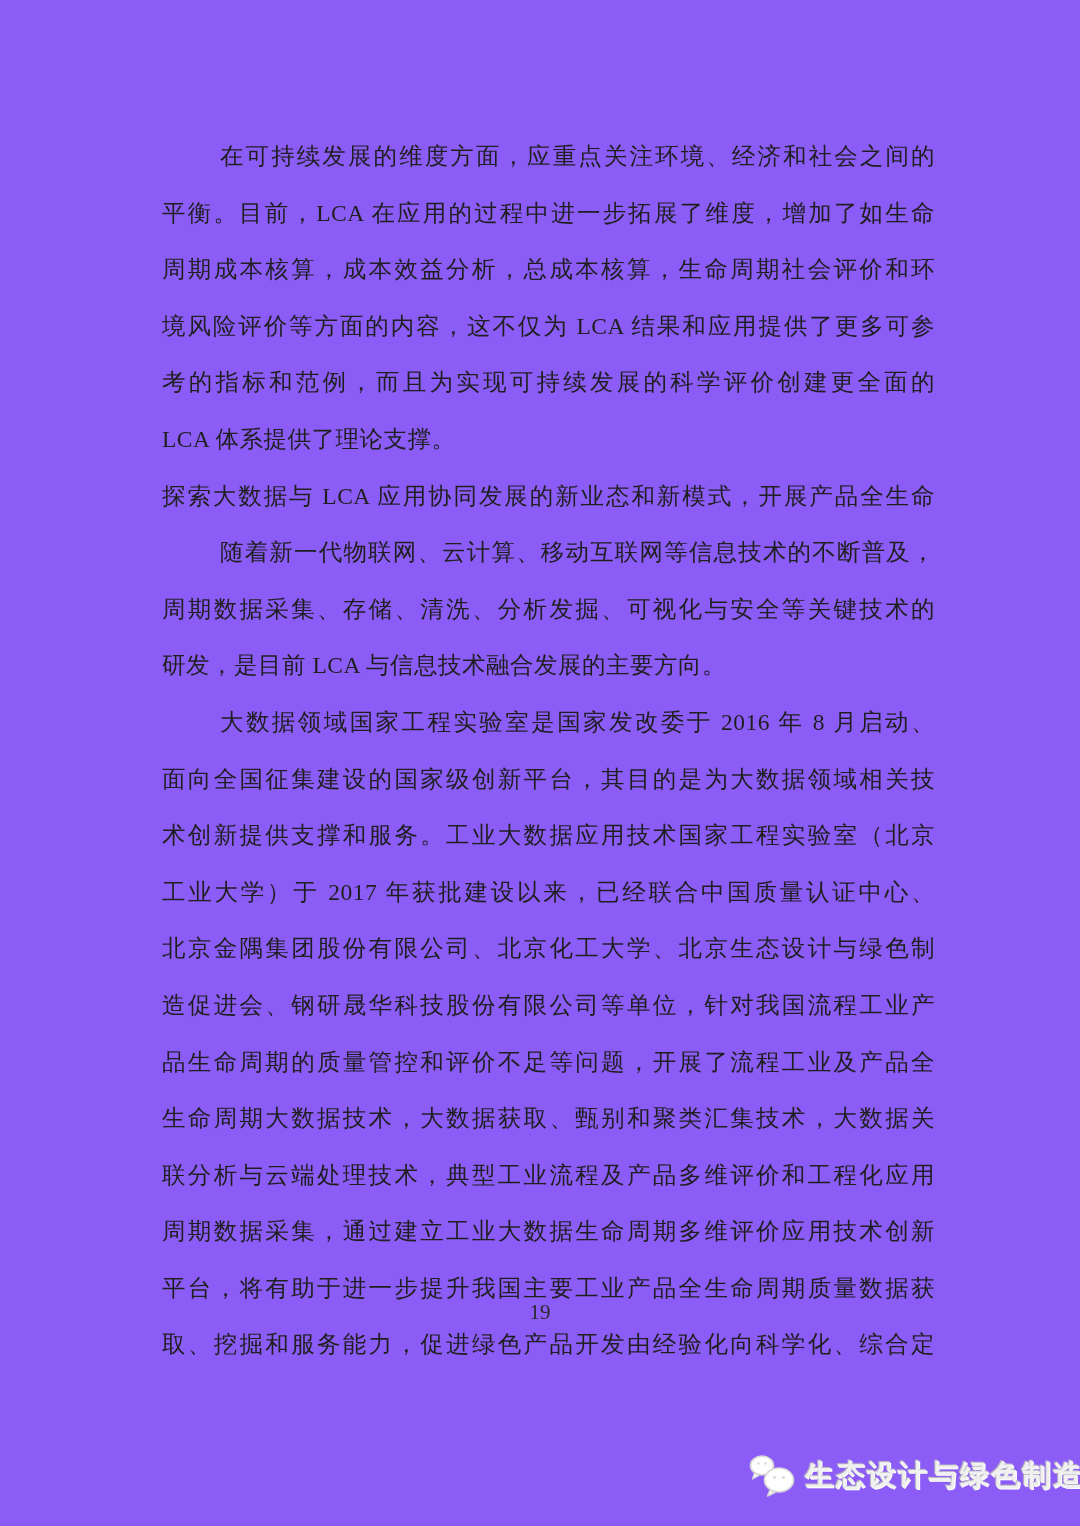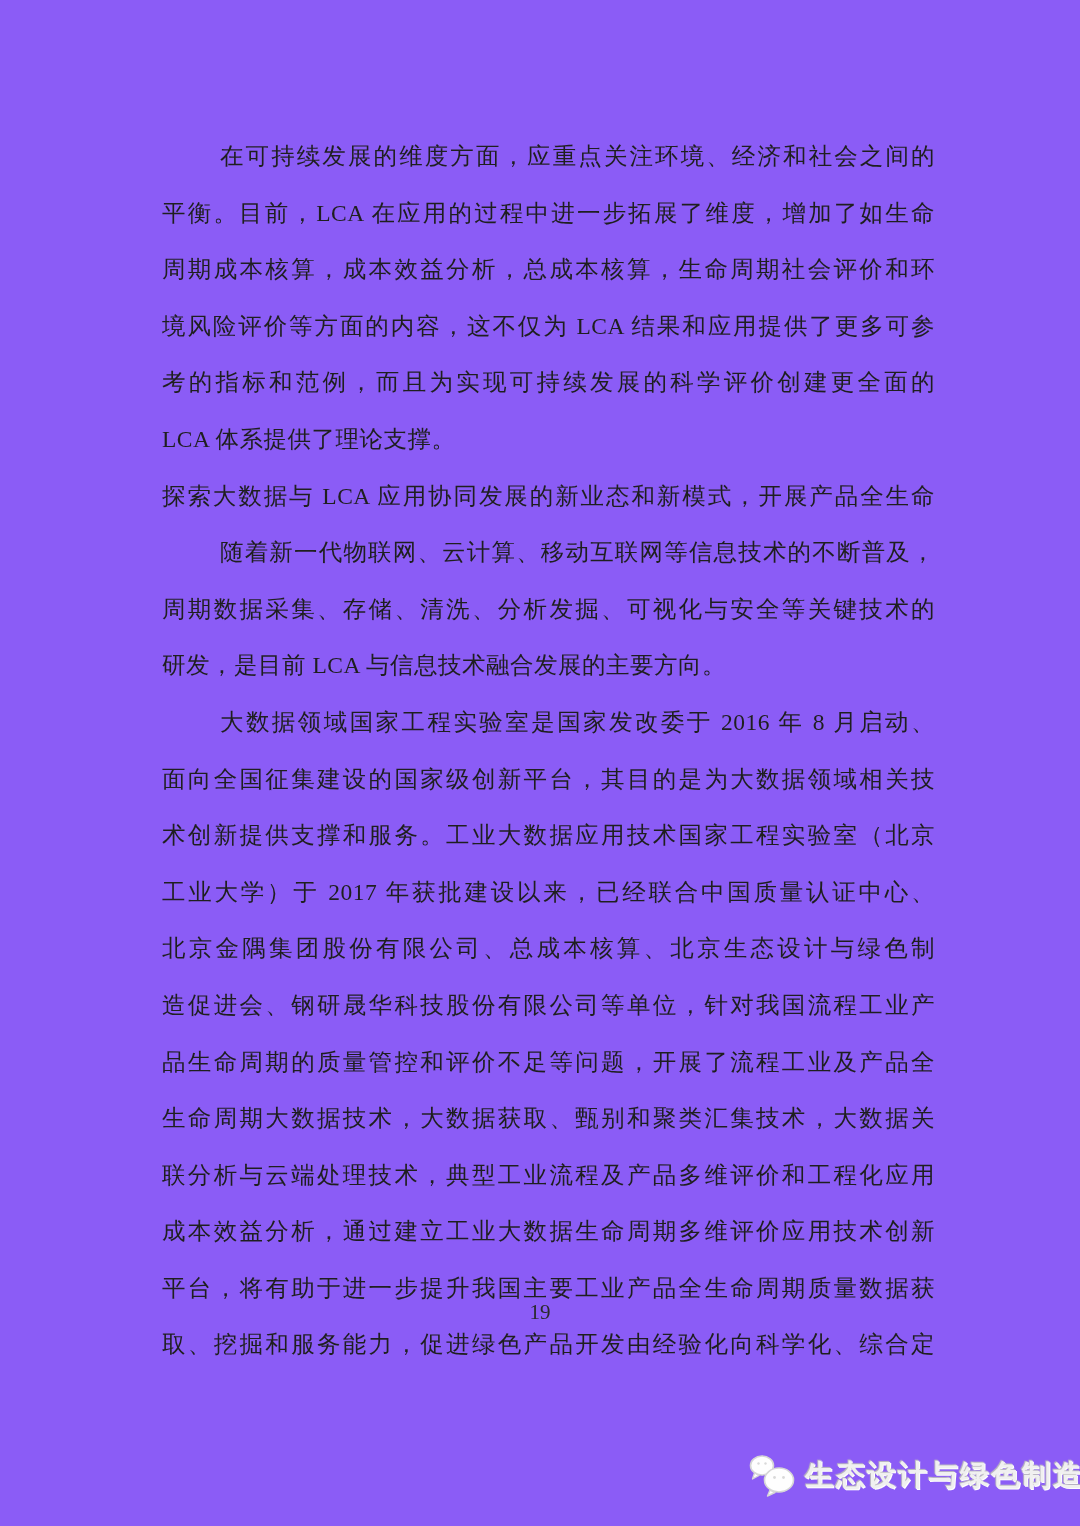--- a/index.html
+++ b/index.html
@@ -96,26 +96,26 @@
       <div class="line first">随着新一代物联网、云计算、移动互联网等信息技术的不断普及，</div>
       <div class="line">周期数据采集、存储、清洗、分析发掘、可视化与安全等关键技术的</div>
       <div class="line end">研发，是目前 LCA 与信息技术融合发展的主要方向。</div>
     </div>
 
     <div>
       <div class="line first">大数据领域国家工程实验室是国家发改委于 2016 年 8 月启动、</div>
       <div class="line">面向全国征集建设的国家级创新平台，其目的是为大数据领域相关技</div>
       <div class="line">术创新提供支撑和服务。工业大数据应用技术国家工程实验室（北京</div>
       <div class="line">工业大学）于 2017 年获批建设以来，已经联合中国质量认证中心、</div>
-      <div class="line">北京金隅集团股份有限公司、总成本核算、北京生态设计与绿色制</div>
+      <div class="line">北京金隅集团股份有限公司、北京化工大学、北京生态设计与绿色制</div>
       <div class="line">造促进会、钢研晟华科技股份有限公司等单位，针对我国流程工业产</div>
       <div class="line">品生命周期的质量管控和评价不足等问题，开展了流程工业及产品全</div>
       <div class="line">生命周期大数据技术，大数据获取、甄别和聚类汇集技术，大数据关</div>
       <div class="line">联分析与云端处理技术，典型工业流程及产品多维评价和工程化应用</div>
-      <div class="line">成本效益分析，通过建立工业大数据生命周期多维评价应用技术创新</div>
+      <div class="line">周期数据采集，通过建立工业大数据生命周期多维评价应用技术创新</div>
       <div class="line">平台，将有助于进一步提升我国主要工业产品全生命周期质量数据获</div>
       <div class="line">取、挖掘和服务能力，促进绿色产品开发由经验化向科学化、综合定</div>
     </div>
 
   </div>
 
   <div class="page-number">19</div>
 
   <div class="watermark">
     <span class="watermark-icon">

